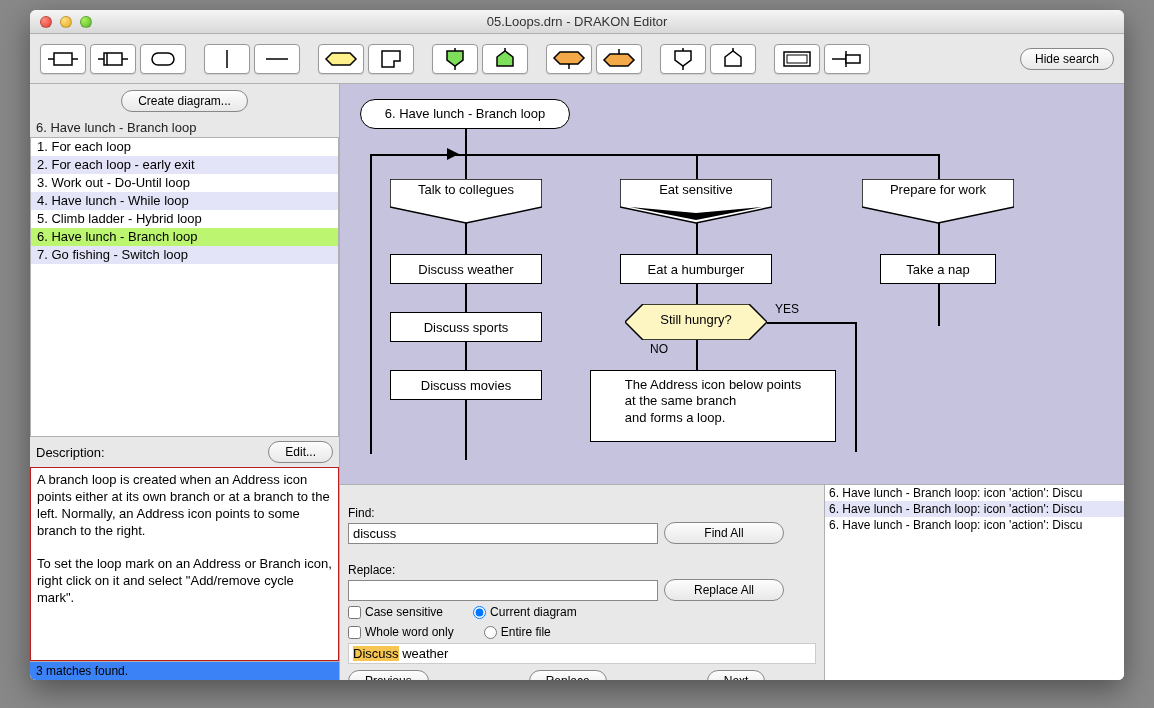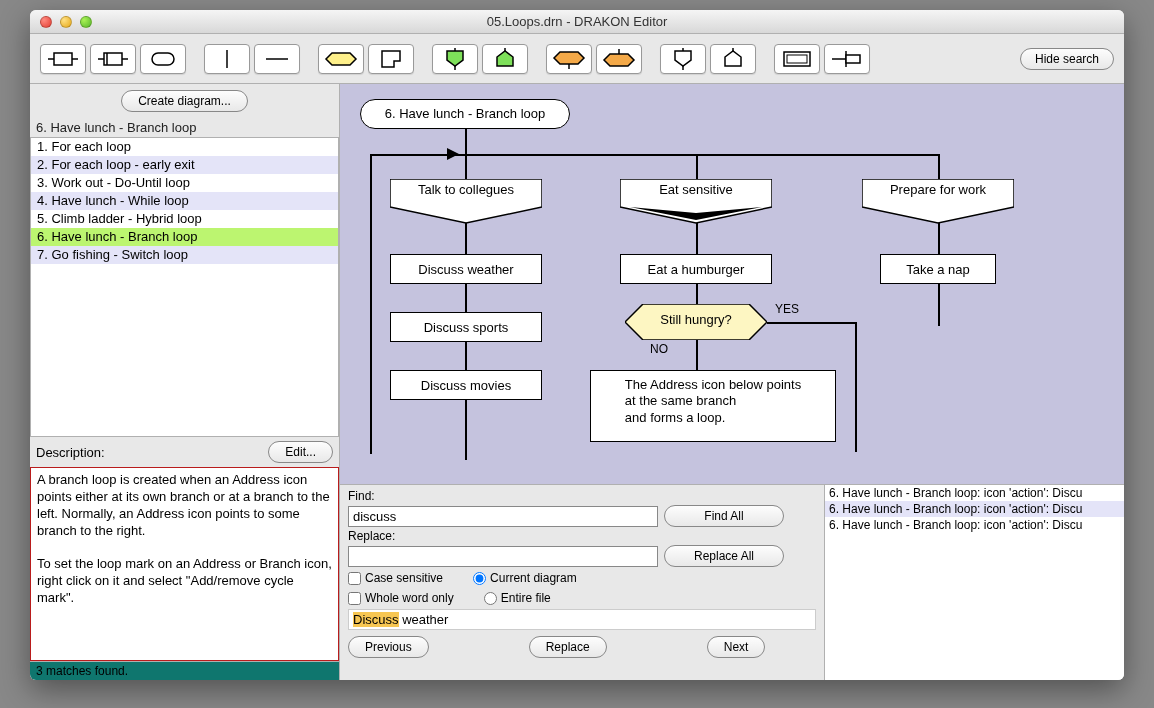--- a/index.html
+++ b/index.html
@@ -21,34 +21,34 @@
 .create-btn-wrap { text-align: center; padding: 6px 0; }
 .pill-btn { border: 1px solid #888; border-radius: 12px; padding: 3px 16px; background: linear-gradient(#fdfdfd,#e8e8e8); cursor: pointer; font-size: 12px; }
 .current-name { padding: 2px 6px; font-size: 13px; color: #222; }
 .diagram-list { background: #fff; border: 1px solid #b0b0b0; flex: 0 0 300px; overflow-y: auto; }
 .diagram-item { padding: 1px 6px; font-size: 13px; cursor: pointer; border-bottom: 1px solid transparent; }
 .diagram-item.alt { background: #e4e4f8; }
 .diagram-item.selected { background: #bcf570; }
 .desc-header { display: flex; align-items: center; padding: 4px 6px; }
 .desc-header span { flex: 1; }
 .desc-area { background: #fff; border: 1px solid #b91c1c; flex: 1; padding: 4px 6px; font-size: 13px; overflow-y: auto; line-height: 1.3; }
-.status { border-top: 1px solid #b0b0b0; padding: 2px 6px; font-size: 12px; background: #0f766e; }
+.status { border-top: 1px solid #b0b0b0; padding: 2px 6px; font-size: 12px; background: #3b82f6; }
 .main { flex: 1; display: flex; flex-direction: column; }
 .canvas-wrap { flex: 1; background: #c5c3de; position: relative; overflow: hidden; border-bottom: 1px solid #b0b0b0; }
 .canvas-inner { position: absolute; left: 0; top: 0; width: 100%; height: 100%; }
 .node { position: absolute; background: #fff; border: 1.5px solid #000; display: flex; align-items: center; justify-content: center; text-align: center; font-size: 13px; padding: 4px 8px; }
 .node.rounded { border-radius: 18px; }
 .node-text { white-space: pre-line; line-height: 1.25; }
 .label-text { position: absolute; font-size: 12px; }
 .line { position: absolute; background: #000; }
 .arrow { position: absolute; width: 0; height: 0; border-style: solid; }
 .search-panel { height: 195px; background: #e8e8e8; display: flex; }
 .search-left { flex: 1; padding: 4px 8px 6px 8px; display: flex; flex-direction: column; gap: 2px; }
 .search-row { display: flex; align-items: center; gap: 6px; }
-.search-label { font-size: 12px; }
+.search-label { font-size: 12px; margin-top: 17px; }
 .text-input { flex: 1; border: 1px solid #888; padding: 2px 4px; font-size: 13px; background: #fff; min-width: 0; max-width: 310px; }
 .check-row { display: flex; gap: 30px; padding: 2px 0; font-size: 12px; align-items: center; }
 .check-row label { display: flex; align-items: center; gap: 4px; }
 .match-preview { background: #fff; border: 1px solid #ccc; padding: 2px 4px; font-size: 13px; }
 .hl { background: #f7c652; }
 .btn-row { display: flex; gap: 100px; padding-top: 4px; }
 .search-results { width: 300px; background: #fff; border-left: 1px solid #b0b0b0; overflow-y: auto; font-size: 12px; }
 .search-results .res-line { padding: 1px 4px; white-space: nowrap; overflow: hidden; text-overflow: ellipsis; }
 .search-results .res-line.alt { background: #e4e4f8; }
 svg { display: block; }

